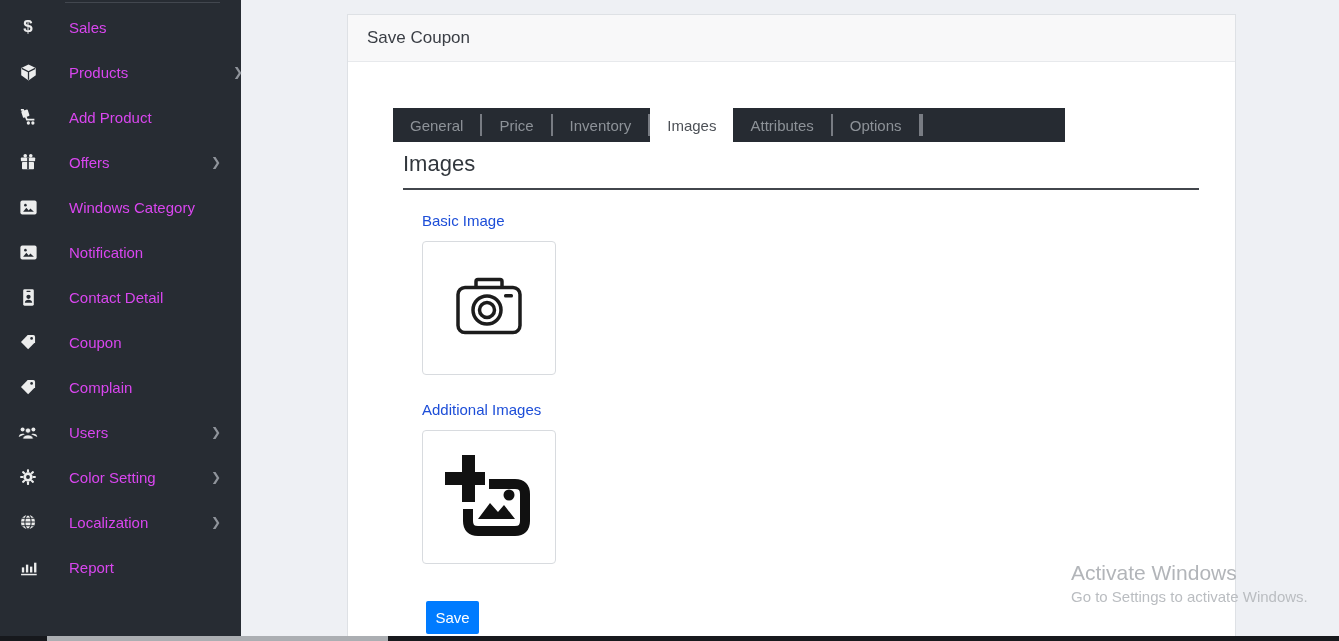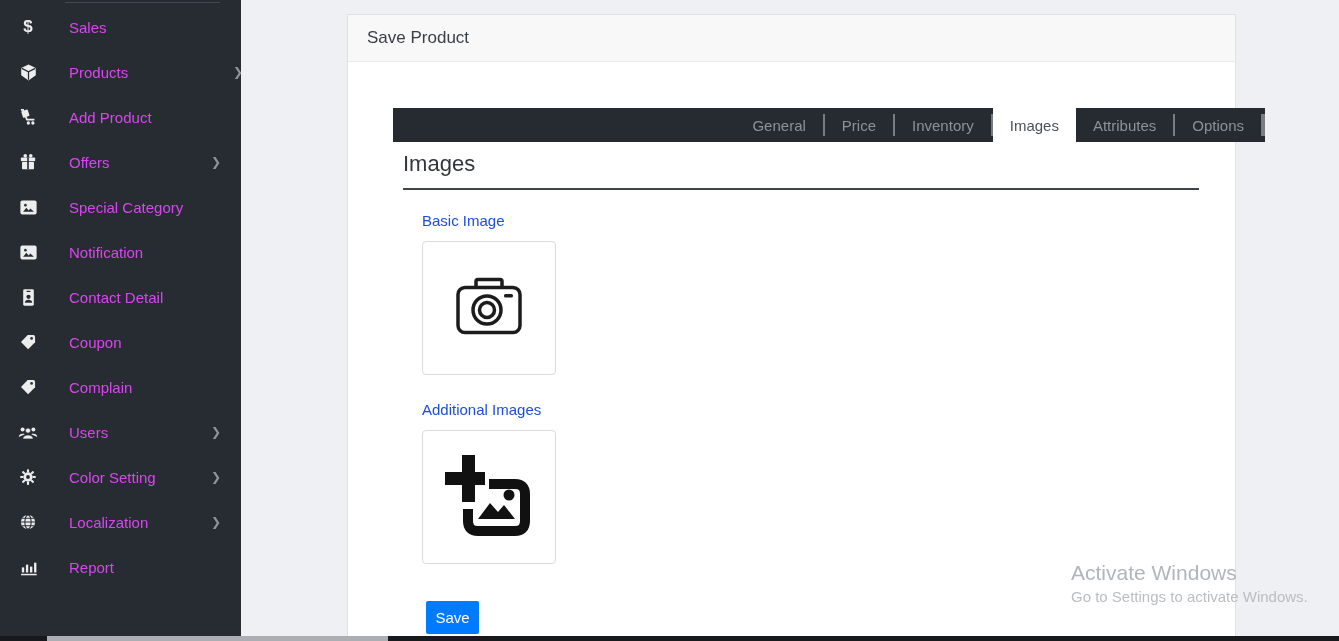--- a/index.html
+++ b/index.html
@@ -26,22 +26,22 @@
   .side-item.has-children .chevron{display:block;}
 
   
   .card{position:absolute;left:347px;top:14px;width:889px;height:627px;
     background:#ffffff;border:1px solid #dee1e5;box-sizing:border-box;}
   .card-header{position:absolute;left:0;top:0;right:0;height:47px;background:#f8f8f9;
     border-bottom:1px solid #e7e9ec;display:flex;align-items:center;padding-left:19px;box-sizing:border-box;}
   .card-title{font-size:17px;color:#3a3e45;}
 
   
-  .tabbar{position:absolute;left:45px;top:93px;width:872px;height:34px;background:#262b32;
-    display:flex;align-items:stretch;overflow:visible;justify-content:flex-end;}
+  .tabbar{position:absolute;left:45px;top:93px;width:672px;height:34px;background:#262b32;
+    display:flex;align-items:stretch;overflow:visible;}
   .tab{display:flex;align-items:center;padding:0 17px;font-size:15px;color:#8d9298;
     cursor:pointer;white-space:nowrap;}
   .tab.active{background:#ffffff;color:#4d5157;margin-top:-4px;padding-top:4px;margin-bottom:-8px;padding-bottom:8px;}
   .tab-sep{width:2px;height:22px;background:#787c83;align-self:center;flex:0 0 auto;}
 
   
   .section-heading{position:absolute;left:55px;top:136px;margin:0;font-size:22px;font-weight:400;color:#32373d;}
   .heading-rule{position:absolute;left:55px;top:173px;width:796px;height:2px;background:#42464c;border:none;margin:0;}
   .field-label{position:absolute;left:74px;font-size:15px;color:#1d4ed8;}
   .label-basic{top:197px;}
@@ -113,21 +113,21 @@
     <span class="chevron">❯</span>
   </div>
         <div class="side-item" style="top: 184.5px;">
     <span class="icon">
             <svg width="19" height="17" viewBox="0 0 24 22">
               <rect x="1.5" y="2" width="21" height="18" rx="2.5" fill="#eceded"></rect>
               <path d="M5 16.5l4.2-5.2 3.1 3.6 2.1-2.6 4.6 4.2z" fill="#272c33"></path>
               <circle cx="8" cy="8" r="1.7" fill="#272c33"></circle>
             </svg>
           </span>
-    <span class="label">Special Category</span>
+    <span class="label">Windows Category</span>
 
   </div>
         <div class="side-item" style="top: 229.5px;">
     <span class="icon">
             <svg width="19" height="17" viewBox="0 0 24 22">
               <rect x="1.5" y="2" width="21" height="18" rx="2.5" fill="#eceded"></rect>
               <path d="M5 16.5l4.2-5.2 3.1 3.6 2.1-2.6 4.6 4.2z" fill="#272c33"></path>
               <circle cx="8" cy="8" r="1.7" fill="#272c33"></circle>
             </svg>
           </span>
@@ -224,21 +224,21 @@
             </svg>
           </span>
     <span class="label">Report</span>
 
   </div>
       </nav>
   </aside>
 
   <section class="card">
     <header class="card-header">
-      <span class="card-title">Save Product</span>
+      <span class="card-title">Save Coupon</span>
     </header>
 
     <div class="tabbar" id="tabbar">
         <div class="tab">General</div>
         <div class="tab-sep"></div>
         <div class="tab">Price</div>
         <div class="tab-sep"></div>
         <div class="tab">Inventory</div>
         <div class="tab-sep"></div>
         <div class="tab active">Images</div>

